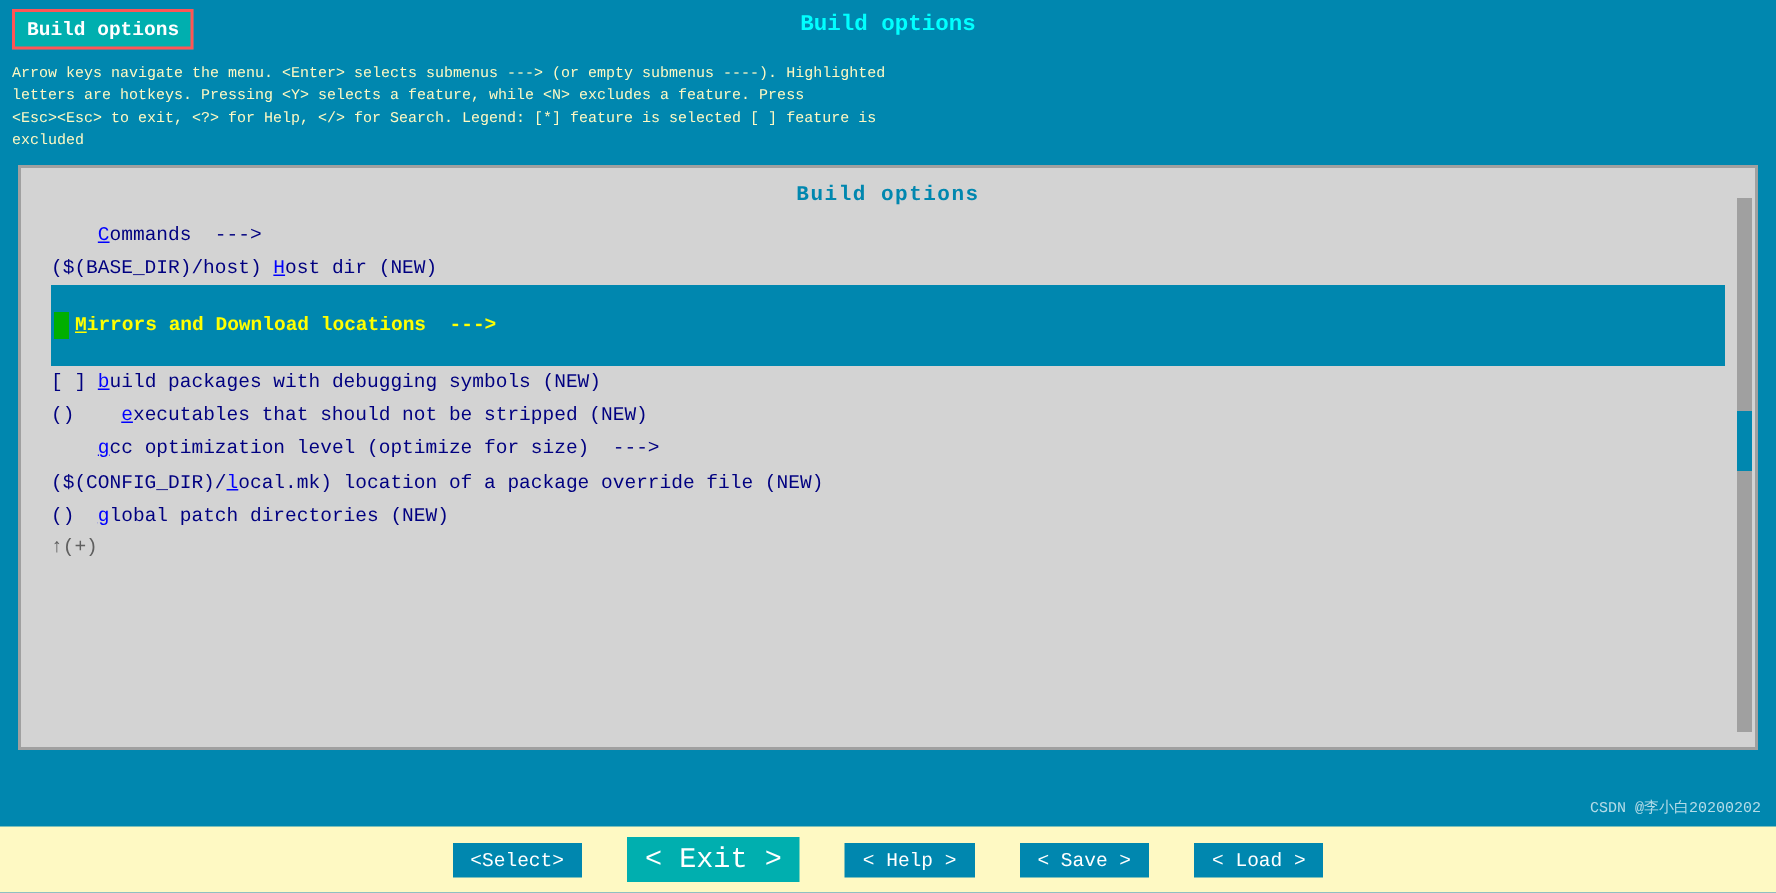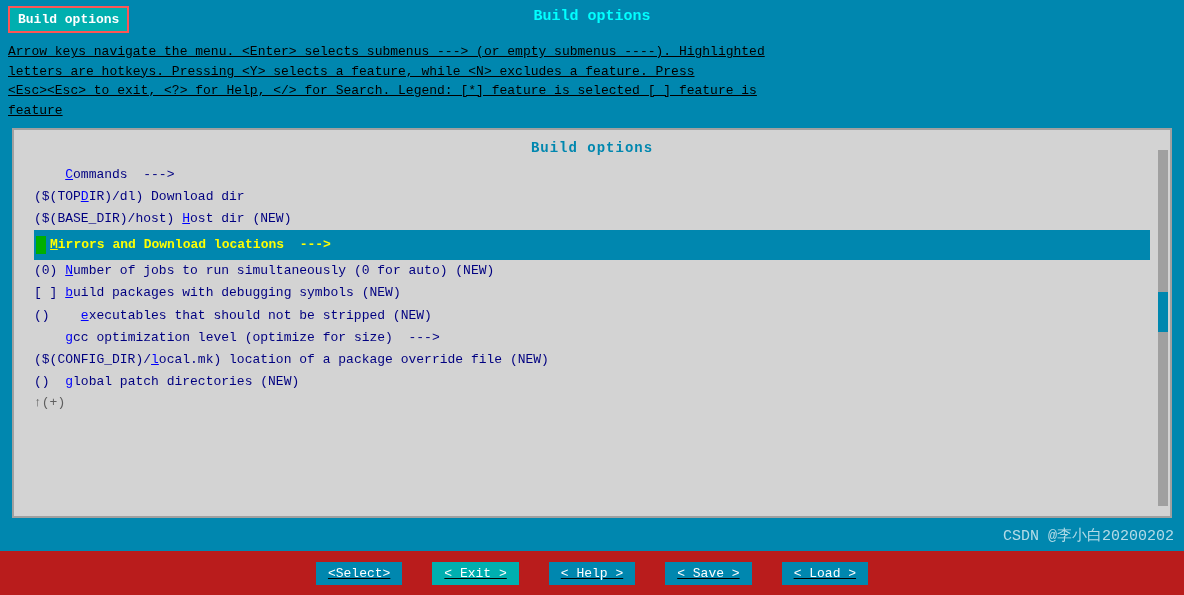--- a/index.html
+++ b/index.html
@@ -35,25 +35,24 @@
       font-weight: bold;
       font-size: 13px;
     }
 
     .main-container {
       background: #0087AF;
       padding: 4px 8px;
     }
 
     .help-text {
-      color: #000000;
-      font-size: 13px;
+      color: #fef9c3;
+      font-size: 10px;
       line-height: 1.5;
       margin-bottom: 8px;
-      text-decoration: underline;
     }
 
     .content-box {
       background: #D3D3D3;
       border: 2px solid #A0A0A0;
       margin: 0 4px;
       padding: 10px 20px 10px 20px;
       min-height: 390px;
       position: relative;
     }
@@ -72,21 +71,21 @@
       font-size: 13px;
       line-height: 1.7;
       white-space: pre;
     }
 
     .menu-item-highlighted {
       background: #0087AF;
       color: #FFFF00;
       display: flex;
       align-items: center;
-      padding: 4px 2px;
+      padding: 16px 2px;
       line-height: 1.7;
       font-size: 13px;
       white-space: pre;
     }
 
     .highlight-indicator {
       background: #00AF00;
       width: 10px;
       height: 18px;
       margin-right: 4px;
@@ -98,50 +97,49 @@
       font-weight: bold;
     }
 
     .plus-line {
       color: #5F5F5F;
       font-size: 13px;
       margin-top: 2px;
     }
 
     .bottom-bar {
-      background: #b91c1c;
+      background: #fef9c3;
       display: flex;
       justify-content: center;
       align-items: center;
       gap: 30px;
       padding: 8px 0;
       position: absolute;
       bottom: 0;
       left: 0;
       right: 0;
       height: 44px;
-      text-decoration: underline;
     }
 
     .btn {
       background: #0087AF;
       color: white;
       padding: 4px 12px;
       font-family: 'Courier New', Courier, monospace;
       font-size: 13px;
       border: none;
       cursor: pointer;
     }
 
     .btn-exit {
       background: #00AFAF;
       color: white;
       padding: 4px 12px;
       font-family: 'Courier New', Courier, monospace;
-      font-size: 13px;
+      font-size: 19px;
       border: none;
       cursor: pointer;
     }
 
     .scrollbar {
       position: absolute;
       right: 2px;
       top: 20px;
       bottom: 10px;
       width: 10px;
@@ -154,21 +152,21 @@
       height: 40px;
       position: absolute;
       top: 40%;
     }
 
     .watermark {
       position: absolute;
       bottom: 50px;
       right: 10px;
       color: rgba(255,255,255,0.7);
-      font-size: 15px;
+      font-size: 10px;
     }
 
     .page-title-center {
       text-align: center;
       color: #00FFFF;
       font-size: 15px;
       font-weight: bold;
       position: absolute;
       top: 8px;
       left: 0;
@@ -181,32 +179,30 @@
 <div class="title-bar">
   <span class="build-options-badge">Build options</span>
   <div class="page-title-center">Build options</div>
 </div>
 
 <div class="main-container">
   <div class="help-text">
     <div>Arrow keys navigate the menu.  &lt;Enter&gt; selects submenus ---&gt; (or empty submenus ----).  Highlighted</div>
     <div>letters are hotkeys.  Pressing &lt;Y&gt; selects a feature, while &lt;N&gt; excludes a feature.  Press</div>
     <div>&lt;Esc&gt;&lt;Esc&gt; to exit, &lt;?&gt; for Help, &lt;/&gt; for Search.  Legend: [*] feature is selected  [ ] feature is</div>
-    <div>feature</div>
+    <div>excluded</div>
   </div>
 
   <div class="content-box">
 
     <div id="menu-container">
         <div class="content-title">Build options</div>
         <div class="menu-item">    <span style="color:#0000FF;text-decoration:underline">C</span>ommands  ---&gt;</div>
-        <div class="menu-item">($(TOP<span style="color:#0000FF;text-decoration:underline">D</span>IR)/dl) Download dir</div>
         <div class="menu-item">($(BASE_DIR)/host) <span style="color:#0000FF;text-decoration:underline">H</span>ost dir (NEW)</div>
         <div class="menu-item-highlighted"><div class="highlight-indicator"></div><span class="highlight-text"><u>M</u>irrors and Download locations  ---&gt;</span></div>
-        <div class="menu-item">(0) <span style="color:#0000FF;text-decoration:underline">N</span>umber of jobs to run simultaneously (0 for auto) (NEW)</div>
         <div class="menu-item">[ ] <span style="color:#0000FF;text-decoration:underline">b</span>uild packages with debugging symbols (NEW)</div>
         <div class="menu-item">()    <span style="color:#0000FF;text-decoration:underline">e</span>xecutables that should not be stripped (NEW)</div>
         <div class="menu-item">    <span style="color:#0000FF;text-decoration:underline">g</span>cc optimization level (optimize for size)  ---&gt;</div>
         <div class="menu-item">($(CONFIG_DIR)/<span style="color:#0000FF;text-decoration:underline">l</span>ocal.mk) location of a package override file (NEW)</div>
         <div class="menu-item">()  <span style="color:#0000FF;text-decoration:underline">g</span>lobal patch directories (NEW)</div>
       </div>
     <div class="plus-line">↑(+)</div>
     <div class="scrollbar">
       <div class="scrollbar-thumb"></div>
     </div>

